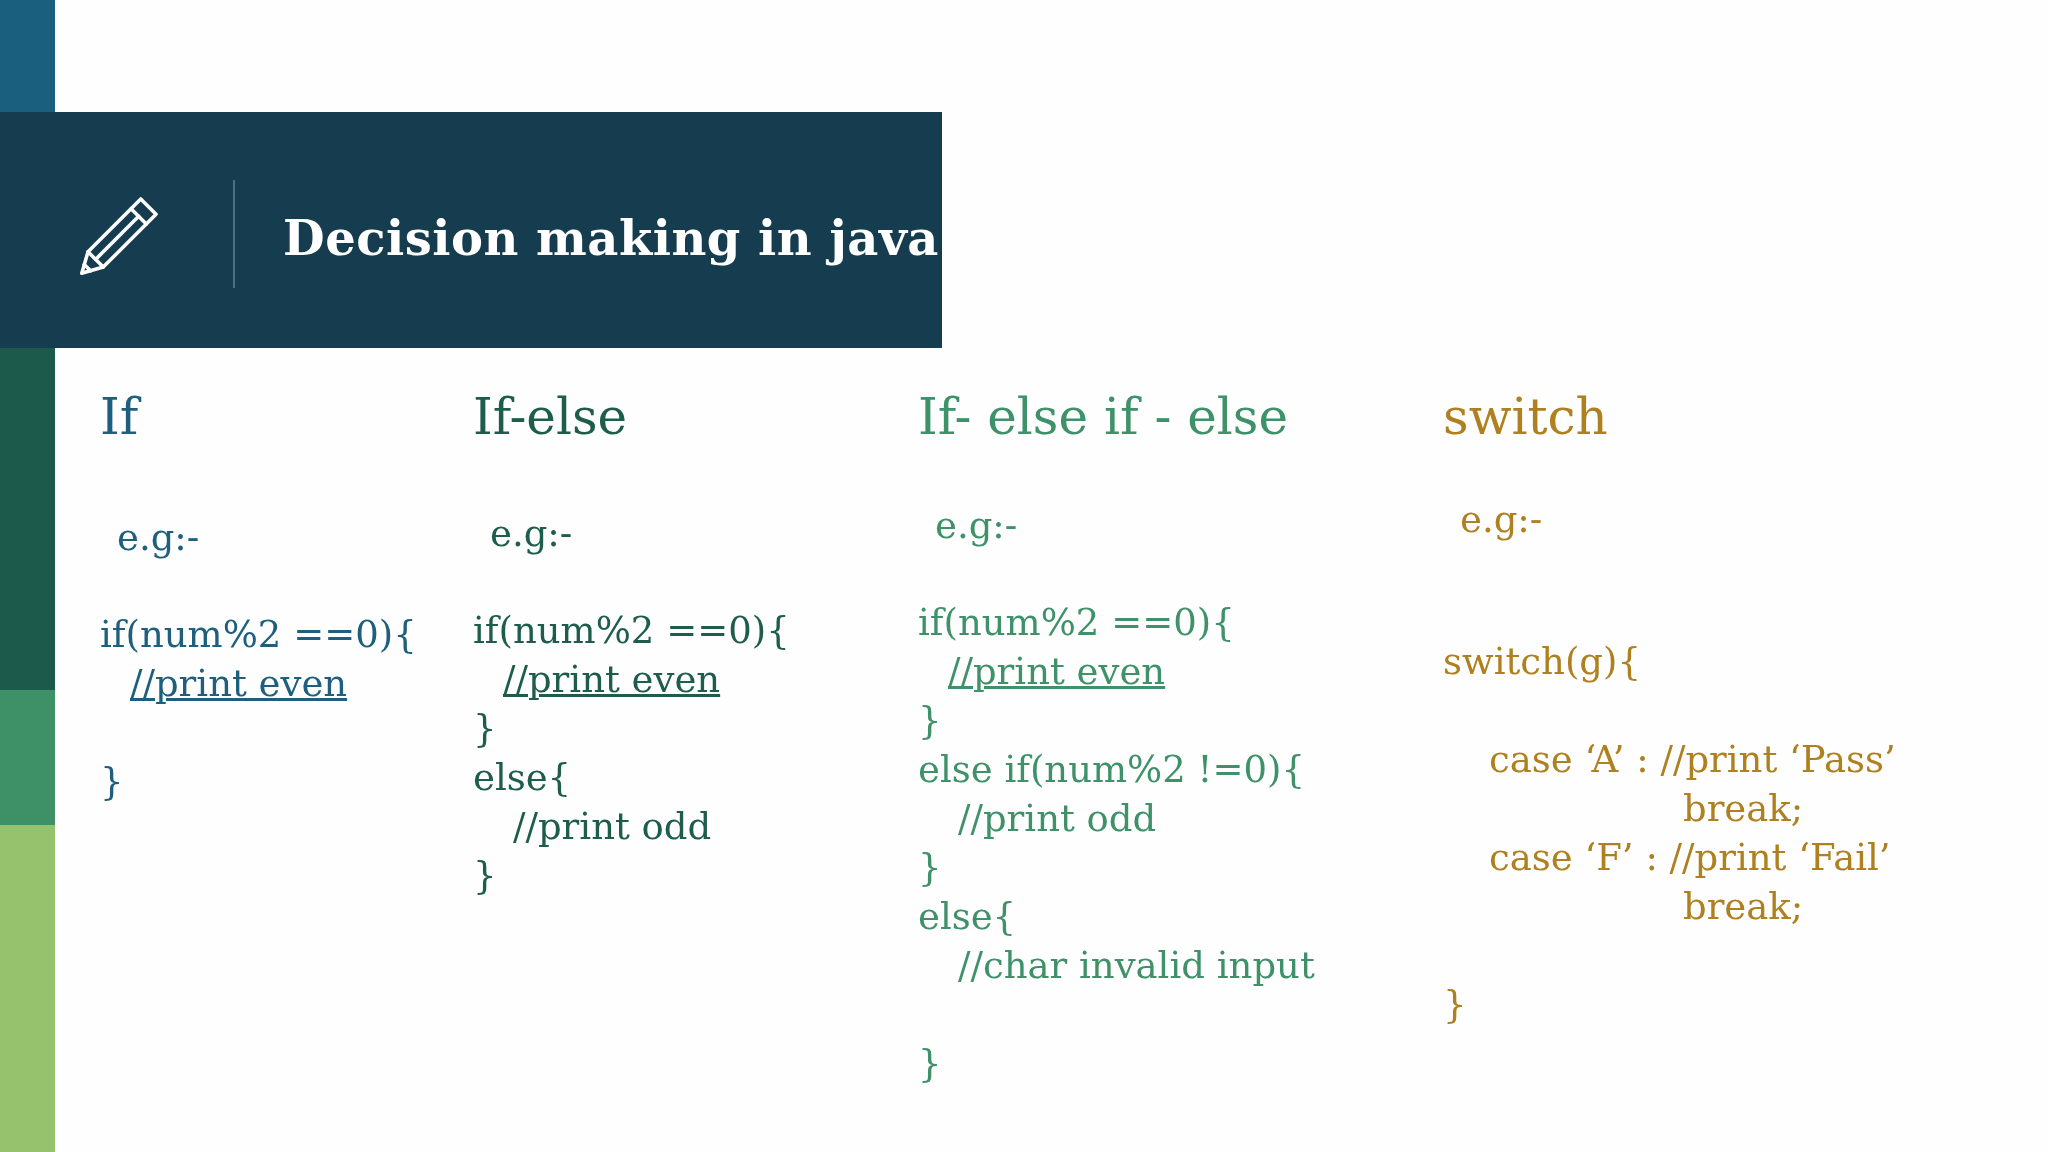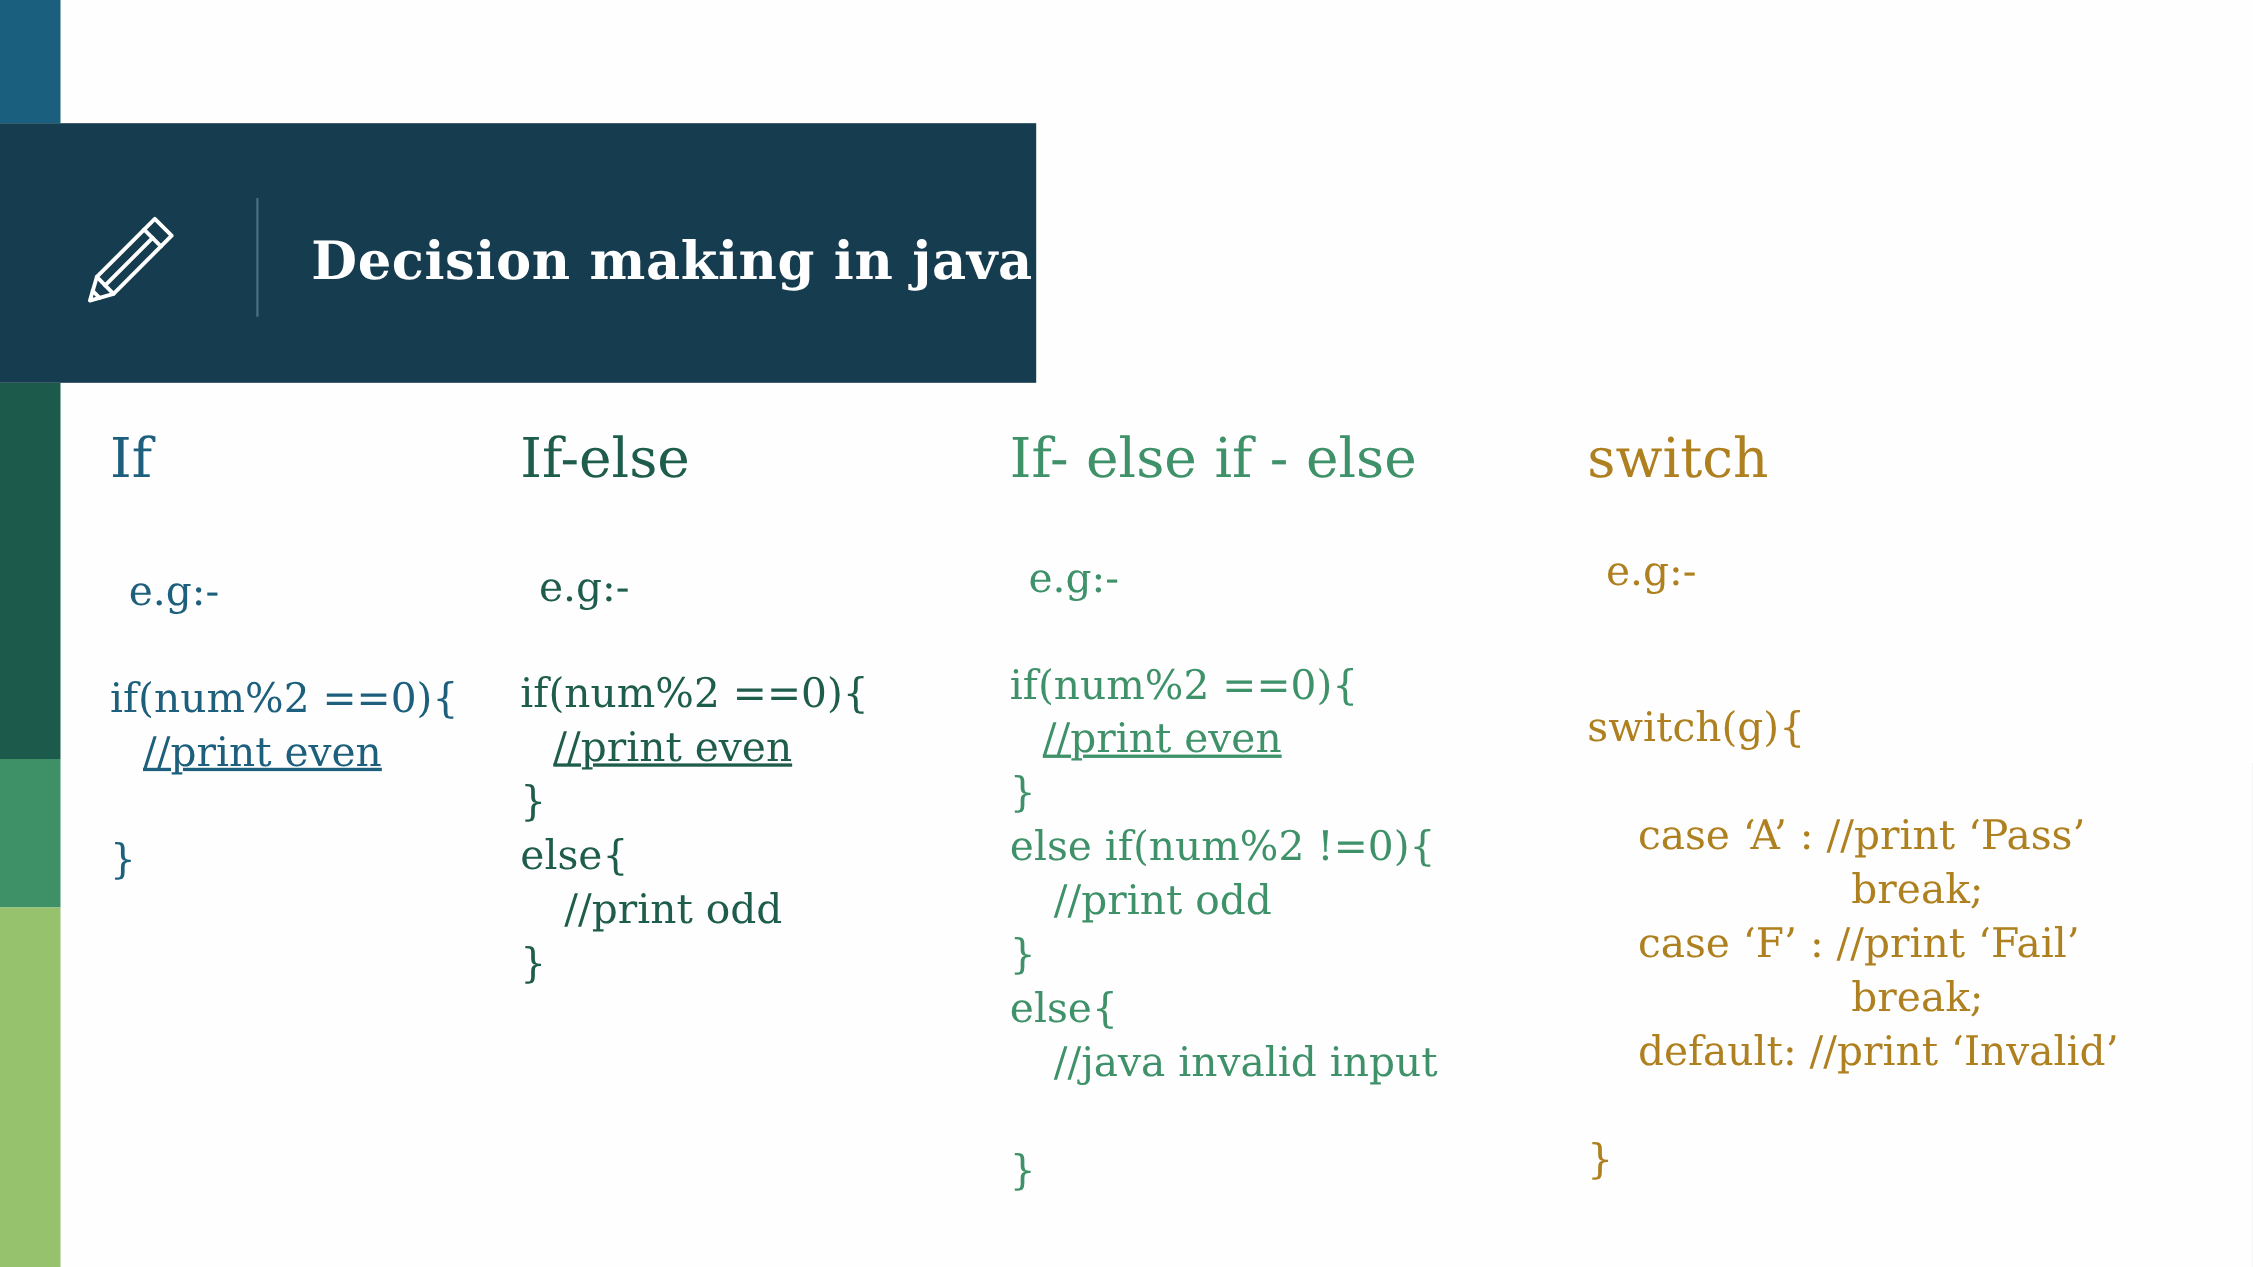--- a/index.html
+++ b/index.html
@@ -91,36 +91,35 @@
     <h2>If- else if - else</h2>
     <div class="eg">e.g:-</div>
     <div class="code">
       <div class="code-line">if(num%2 ==0){</div>
       <div class="code-line in-a">//print even</div>
       <div class="code-line">}</div>
       <div class="code-line">else if(num%2 !=0){</div>
       <div class="code-line in-b">//print odd</div>
       <div class="code-line">}</div>
       <div class="code-line">else{</div>
-      <div class="code-line in-b">//java invalid input</div>
+      <div class="code-line in-b">//char invalid input</div>
       <div class="code-line"></div>
       <div class="code-line">}</div>
     </div>
   </section>
 
   <section class="col colpos4 c4">
     <h2>switch</h2>
     <div class="eg">e.g:-</div>
     <div class="code">
       <div class="code-line"></div>
       <div class="code-line">switch(g){</div>
       <div class="code-line"></div>
       <div class="code-line in-case">case ‘A’ : //print ‘Pass’</div>
       <div class="code-line in-break">break;</div>
       <div class="code-line in-case">case ‘F’ : //print ‘Fail’</div>
       <div class="code-line in-break">break;</div>
-      <div class="code-line in-case">default: //print ‘Invalid’</div>
       <div class="code-line"></div>
       <div class="code-line">}</div>
     </div>
   </section>
 
 </div>
 
 </body></html>

